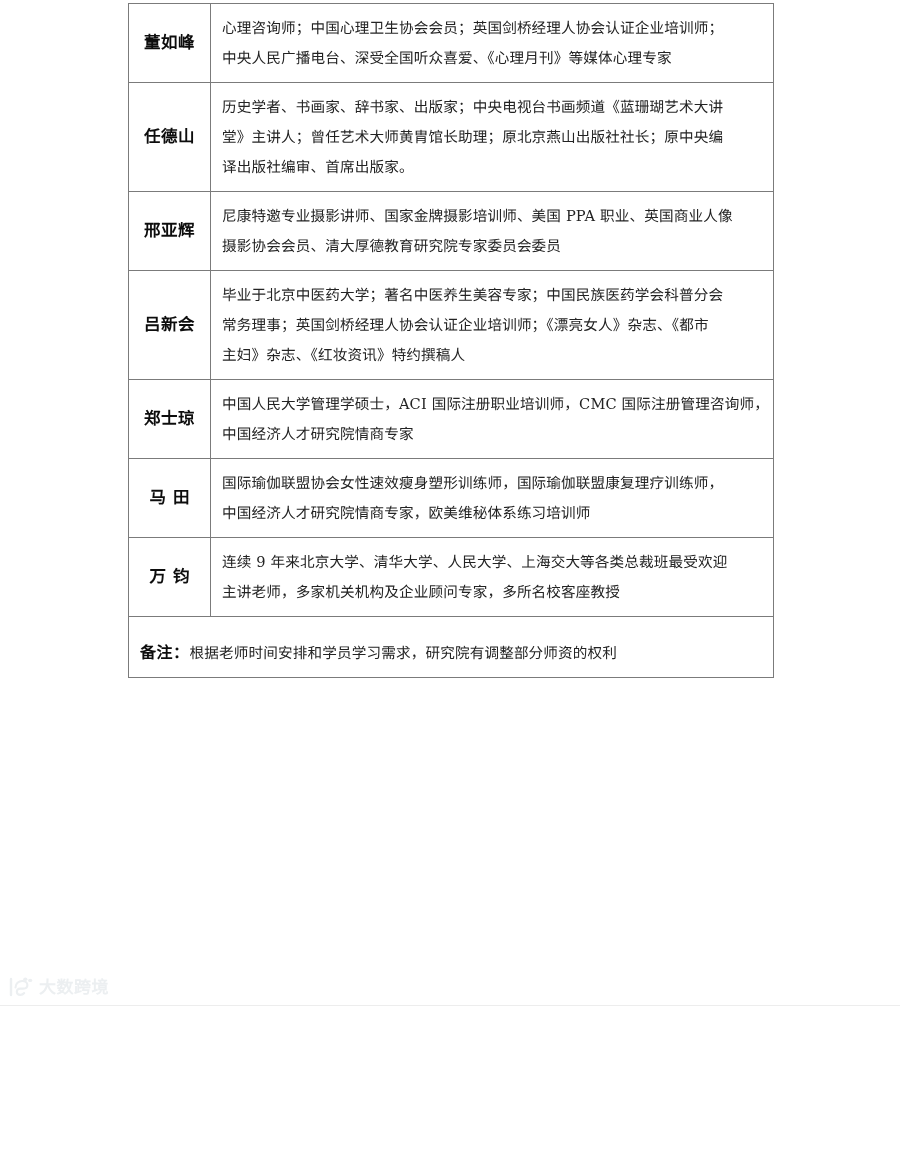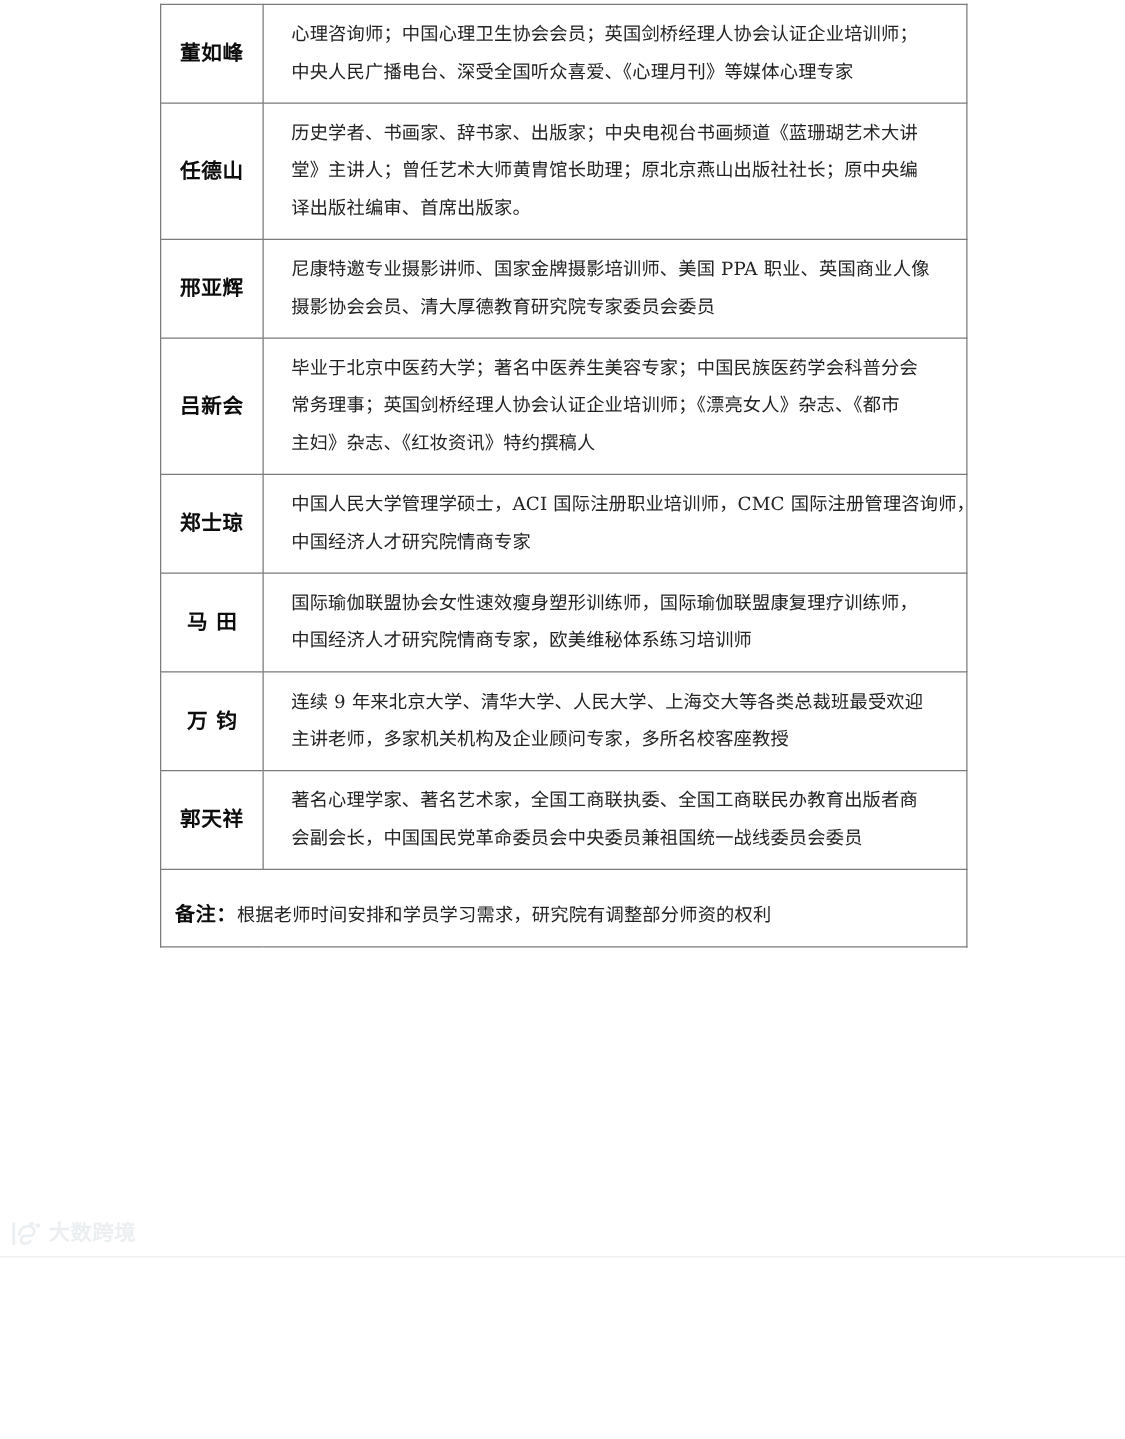--- a/index.html
+++ b/index.html
@@ -56,21 +56,21 @@
   }
   td.name-cell.spaced {
     letter-spacing: 7px;
     text-indent: 7px;
   }
 
   td.desc-cell {
     text-align: left;
     font-size: 14.6px;
     line-height: 30px;
-    padding: 9px 9px 9px 22px;
+    padding: 9px 9px 9px 11px;
     color: #232323;
     letter-spacing: 0.15px;
     font-family: "DejaVu Serif", "Liberation Serif", serif;
   }
   td.desc-cell p {
     margin: 0;
     white-space: nowrap;
   }
 
   td.note-cell {
@@ -193,27 +193,20 @@
       </tr>
 
       <tr>
         <td class="name-cell spaced">万钧</td>
         <td class="desc-cell">
           <p>连续 9 年来北京大学、清华大学、人民大学、上海交大等各类总裁班最受欢迎</p>
           <p>主讲老师，多家机关机构及企业顾问专家，多所名校客座教授</p>
         </td>
       </tr>
 
-      <tr>
-        <td class="name-cell">郭天祥</td>
-        <td class="desc-cell">
-          <p>著名心理学家、著名艺术家，全国工商联执委、全国工商联民办教育出版者商</p>
-          <p>会副会长，中国国民党革命委员会中央委员兼祖国统一战线委员会委员</p>
-        </td>
-      </tr>
 
       <tr>
         <td class="note-cell" colspan="2">
           <span class="note-label">备注：</span><span class="note-text">根据老师时间安排和学员学习需求，研究院有调整部分师资的权利</span>
         </td>
       </tr>
 
     </tbody>
   </table>
 

